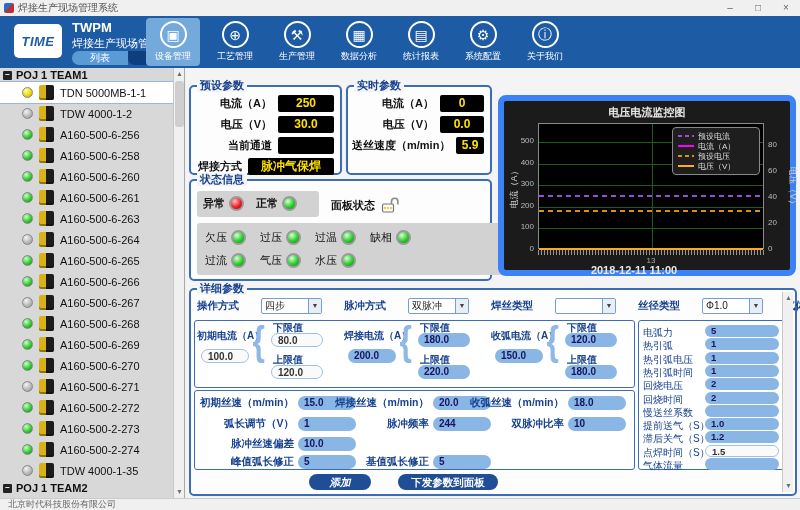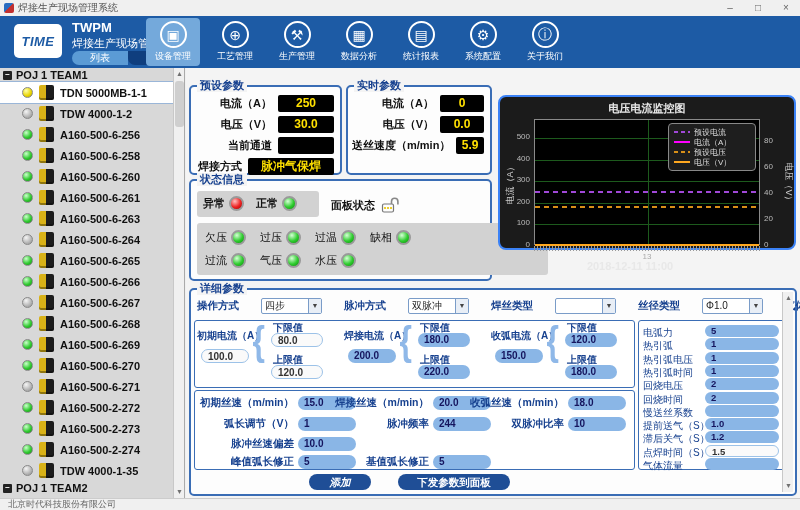--- a/index.html
+++ b/index.html
@@ -26,21 +26,21 @@
   .nav-item { width:54px; height:48px; display:flex; flex-direction:column; align-items:center; justify-content:center; border-radius:4px; }
   .nav-item.active { background:#74a9db; }
   .nav-ico { width:27px; height:27px; border:2px solid #fff; border-radius:50%; color:#fff; font-size:14px; display:flex; align-items:center; justify-content:center; }
   .nav-lbl { color:#fff; font-size:9px; margin-top:2px; white-space:nowrap; }
 
   
   #sidebar { position:absolute; left:0; top:68px; width:185px; height:430px; background:#d8d8d8; border-right:1px solid #aaa; }
   #tree { position:absolute; left:0; top:0; width:174px; height:430px; overflow:hidden; }
   .tgroup { height:14px; display:flex; align-items:center; gap:4px; padding-left:3px; font-size:11px; font-weight:bold; color:#111; }
   .expander { width:9px; height:9px; background:#222; color:#fff; font-size:8px; line-height:8px; text-align:center; border-radius:1px; }
-  .titem { height:21px; display:flex; align-items:center; padding-left:22px; gap:6px; font-size:11px; color:#111;font-weight:bold; }
+  .titem { height:21px; display:flex; align-items:center; padding-left:22px; gap:6px; font-size:11px; color:#111; }
   .titem.selected { background:#fff; outline:1px solid #9ab6d8; }
   .sled { width:11px; height:11px; border-radius:50%; border:1px solid #888; flex:none; }
   .sled.green { background:radial-gradient(circle at 35% 30%, #ccffcc, #33cc33 55%, #0a8a0a); }
   .sled.gray { background:radial-gradient(circle at 35% 30%, #f5f5f5, #b5b5b5 60%, #909090); }
   .sled.yellow { background:radial-gradient(circle at 35% 30%, #ffffaa, #e8d400 60%, #b0a000); }
   .machine { width:15px; height:15px; flex:none; border-radius:2px; background:linear-gradient(90deg,#d9b217 0 50%,#1c1c1c 50% 100%); box-shadow:inset 0 -2px 0 rgba(0,0,0,.35); }
   .vscroll { position:absolute; width:11px; background:#f0f0f0; border-left:1px solid #c8c8c8; }
   #side-scroll { right:0; top:0; height:430px; }
   .scr-arrow { position:absolute; left:0; width:11px; height:12px; font-size:7px; color:#707070; text-align:center; line-height:12px; }
   .scr-thumb { position:absolute; left:1px; width:9px; background:#cfcfcf; border-radius:3px; }
@@ -60,21 +60,21 @@
 
   
   .graybox { position:absolute; background:#d2d2d2; border-radius:3px; }
   .led { width:15px; height:15px; border-radius:50%; border:2px solid #9a9a9a; flex:none; }
   .led.green { background:radial-gradient(circle at 35% 30%, #d6ffd6, #2ecc2e 55%, #0a8a0a); }
   .led.red { background:radial-gradient(circle at 35% 30%, #ffc0c0, #ee2222 55%, #990000); }
   .indrow { position:absolute; display:flex; align-items:center; gap:6px; font-size:11px; color:#111; }
   .indrow .pair { display:flex; align-items:center; gap:4px; }
 
   
-  #chart { position:absolute; left:312px; top:27px; width:298px; height:155px; background:#1b1b1b; border:2px solid #3b82f6; border-radius:8px; }
+  #chart { position:absolute; left:312px; top:27px; width:298px; height:181px; background:#1b1b1b; border:6px solid #3b82f6; border-radius:8px; }
   #chart-title { position:absolute; top:4px; left:0; width:100%; text-align:center; color:#e8e8e8; font-size:11px; font-weight:bold; }
   #plot { position:absolute; left:34px; top:22px; width:226px; height:126px; background:#000; border:1px solid #8a8a8a; }
   .gline { position:absolute; left:0; width:100%; height:1px; background:#1d5a1d; }
   .gvline { position:absolute; top:0; width:1px; height:100%; background:#1d5a1d; }
   .sline { position:absolute; left:0; width:100%; height:2px; }
   .ytick { position:absolute; font-size:8px; color:#bbb; }
   .ytick.left { left:4px; width:26px; text-align:right; }
   .ytick.right { left:264px; width:28px; text-align:left; }
   .vlab { position:absolute; font-size:9px; color:#ccc; white-space:nowrap; width:60px; text-align:center; }
   #ylab-left { left:-20px; top:80px; transform:rotate(-90deg); }
@@ -107,21 +107,21 @@
   .pill { height:14px; line-height:14px; border-radius:8px; background:#8ab6e6; color:#15155e; font-size:10px; font-weight:bold; padding-left:6px; }
   .pill.white { background:#fafafa; border:1px solid #9cc2e8; color:#333; }
   .wcell { position:absolute; display:flex; align-items:center; gap:4px; white-space:nowrap; }
   .wlabel { font-size:10.5px; font-weight:bold; color:#17418f; }
   .rrow { position:absolute; left:4px; height:13px; width:140px; }
   .rlabel { position:absolute; left:0; top:1px; font-size:10px; color:#17418f; white-space:nowrap; }
   .rpill { position:absolute; left:62px; top:0; width:74px; height:12px; line-height:12px; border-radius:7px; background:#8ab6e6; color:#15155e; font-size:9.5px; font-weight:bold; padding-left:6px; }
   .rpill.white { background:#fafafa; border:1px solid #9cc2e8; color:#333; }
   .btn { position:absolute; top:184px; height:16px; line-height:16px; border-radius:9px; background:#1f4e96; color:#fff; font-size:10.5px; font-weight:bold; text-align:center; }
   #btn-add { left:118px; width:62px;font-style:italic; }
-  #btn-send { left:207px; width:112px;border-radius:8px; }
+  #btn-send { left:207px; width:100px;border-radius:8px; }
   #detail-scroll { right:2px; top:2px; height:200px; }
 </style>
 </head>
 <body>
 
 <div id="app">
 
   <div id="titlebar">
     <div id="app-icon"></div>
     <div id="win-title">焊接生产现场管理系统</div>

